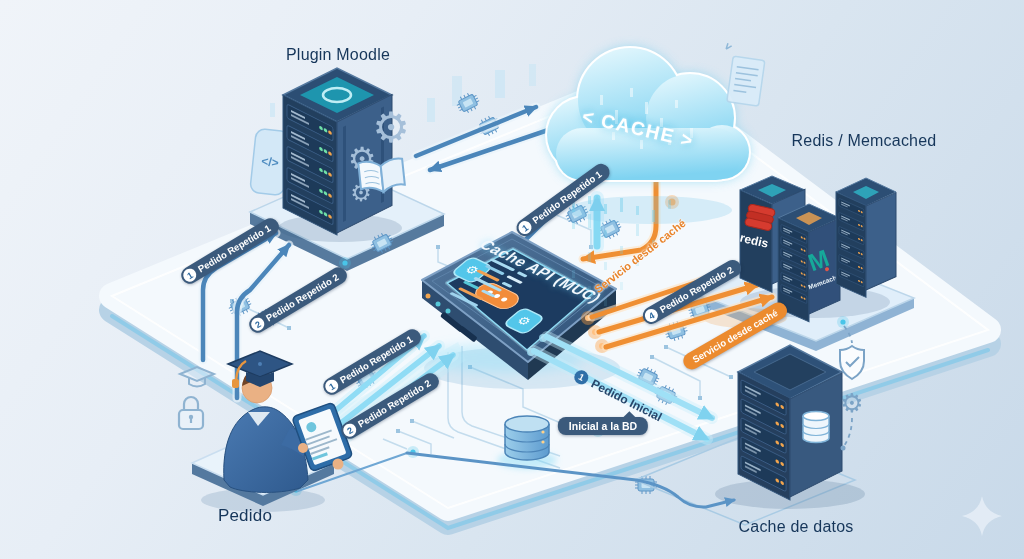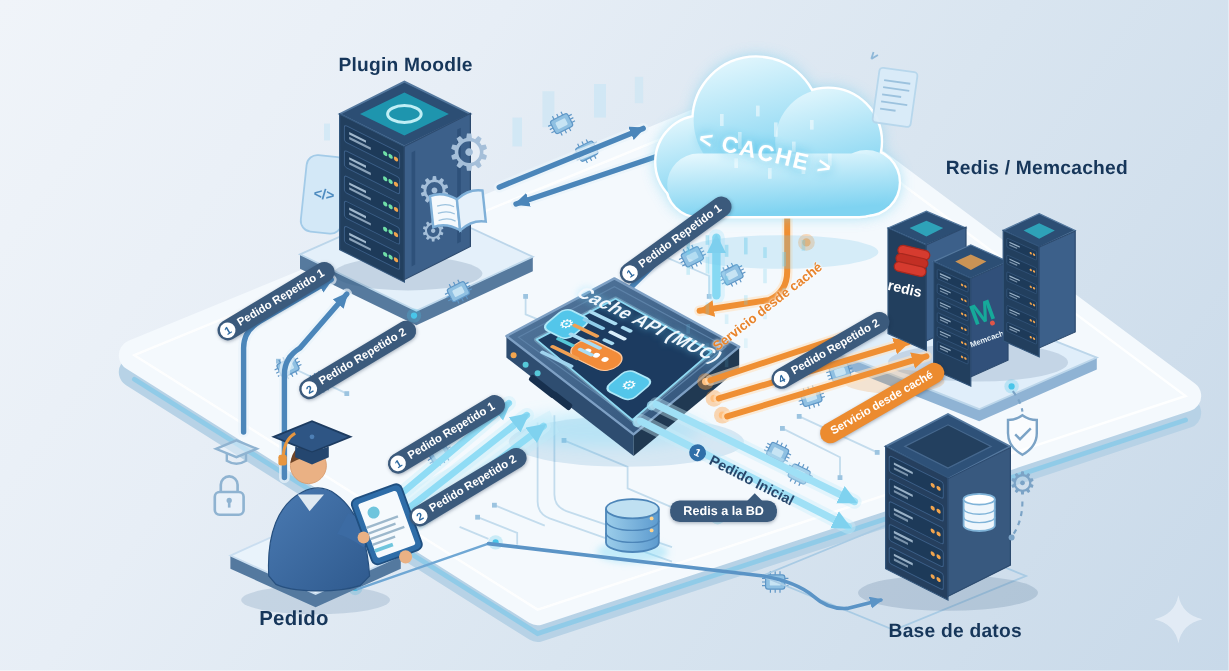--- a/index.html
+++ b/index.html
@@ -1,20 +1,20 @@
 <!DOCTYPE html>
 <html><head>
 <meta charset="utf-8">
 <style>
   html,body{margin:0;padding:0;}
   #stage{position:relative;width:1024px;height:559px;overflow:hidden;
     background:linear-gradient(125deg,#f0f4f9 0%,#e7eef6 30%,#d9e5f0 60%,#c8d9e9 100%);
     font-family:"Liberation Sans",sans-serif;}
   svg{position:absolute;left:0;top:0;}
-  .lbl{position:absolute;transform:translate(-50%,-50%);font-weight:bold;color:#16365a;
+  .lbl{position:absolute;transform:translate(-50%,-50%);font-weight:normal;color:#16365a;
     font-size:16px;white-space:nowrap;letter-spacing:.2px;text-align:center;}
   .pill{position:absolute;display:flex;align-items:center;gap:4px;white-space:nowrap;
     background:#3b5a7c;color:#fff;font-size:9.5px;font-weight:bold;
     padding:2px 9px 2px 2px;border-radius:999px;box-shadow:0 1px 3px rgba(20,40,70,.35);
     transform:translate(-50%,-50%) rotate(var(--r,0deg));}
   .pill.orange{background:#ec8b2f;padding:3px 10px;}
   .pill .b{width:13px;height:13px;border-radius:50%;background:#fff;color:#2f6aa0;
     font-size:9px;font-weight:bold;display:flex;align-items:center;justify-content:center;flex:0 0 13px;}
   .freetext{position:absolute;white-space:nowrap;font-weight:bold;
     transform:translate(-50%,-50%) rotate(var(--r,0deg));}
@@ -537,21 +537,21 @@
   <path d="M298,491 L407,453" stroke="#6fa7d4" stroke-width="2"></path>
   <path d="M407,453 L636,480 Q664,485 678,497 Q690,508 706,507 L734,500" stroke="#5b94c6" stroke-width="3" marker-end="url(#mThin)"></path>
 </g>
 
 <path d="M982,496 q3,16 20,20 q-17,4 -20,20 q-3,-16 -20,-20 q17,-4 20,-20 z" fill="#e3ecf5" opacity=".95"></path>
 </svg>
 
 <div class="lbl" style="left:338px;top:55px;">Plugin Moodle</div>
 <div class="lbl" style="left:832px;top:141px;margin-left:32px;">Redis / Memcached</div>
 <div class="lbl" style="left:245px;top:516px;font-size:17px;">Pedido</div>
-<div class="lbl" style="left:796px;top:527px;">Base de datos</div>
+<div class="lbl" style="left:796px;top:527px;">Cache de datos</div>
 
 <div class="cloudtxt" style="left:638px;top:129px;">&lt; CACHE &gt;</div>
 <div class="cachetitle" style="left:541px;top:271px;">Cache API (MUC)</div>
 
 <div class="pill" style="left:230px;top:251px;--r:-31deg;">
   <span class="b">1</span>
   <span>Pedido Repetido 1</span>
 </div>
 <div class="pill" style="left:298px;top:300px;--r:-31deg;">
   <span class="b">2</span>
@@ -576,16 +576,16 @@
 <div class="freetext servicio-text" style="left:640px;top:256px;--r:-38deg;">Servicio desde caché</div>
 <div class="pill orange" style="left:735px;top:336px;--r:-30deg;">
   <span>Servicio desde caché</span>
 </div>
 <div class="freetext ini" style="left:618px;top:396px;--r:27deg;">
   <span class="bi">1</span>
   <span>Pedido Inicial</span>
 </div>
 <div class="callout" style="left:603px;top:426px;">
   <span class="tail"></span>
-  <span>Redis a la BD</span>
+  <span>Inicial a la BD</span>
 </div>
 
 </div>
 
 </body></html>

